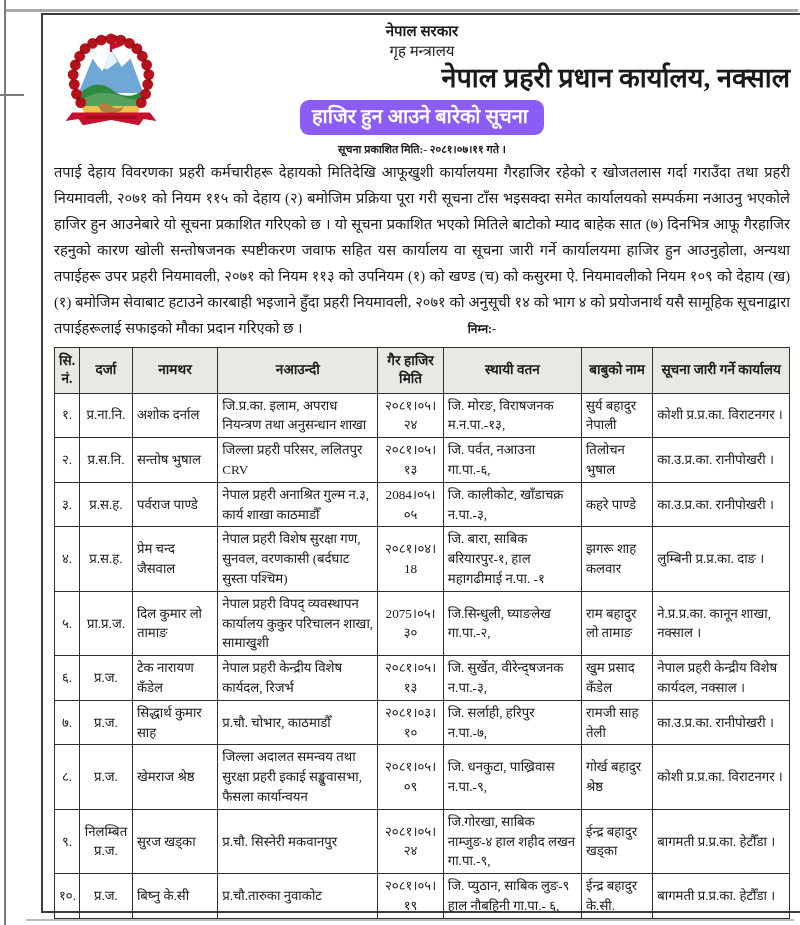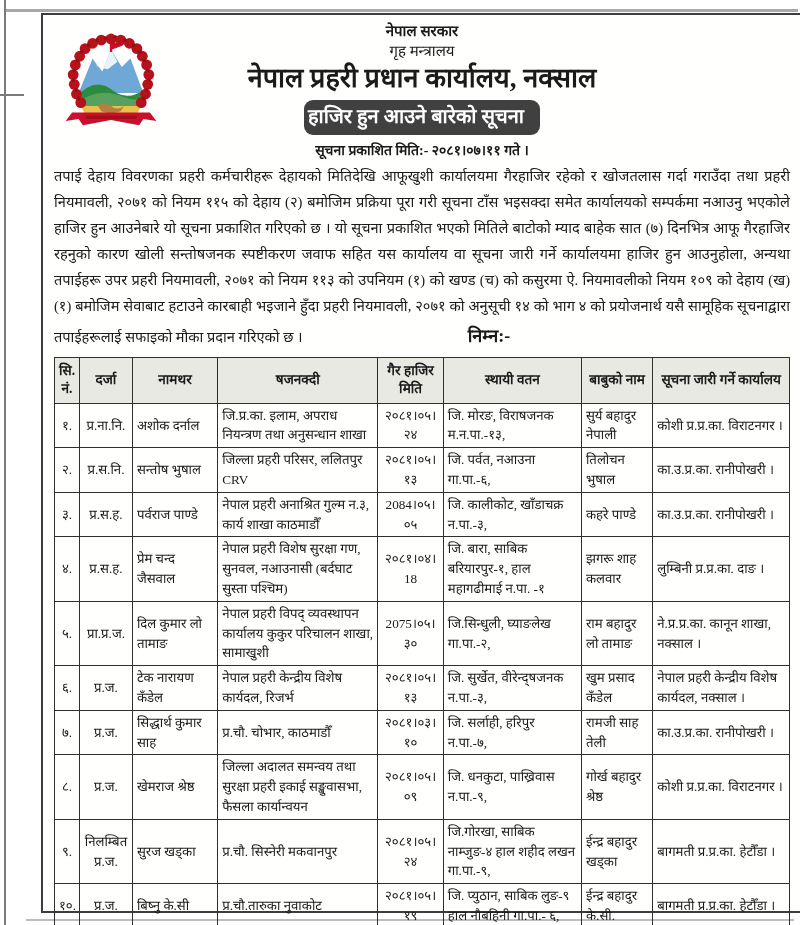--- a/index.html
+++ b/index.html
@@ -18,32 +18,32 @@
     position:absolute;left:25px;top:13px;width:762px;height:900px;
     border:2.5px solid #3d3d3d;background:#fffffe;box-sizing:border-box;
     padding:6px 11px 0 11px;
     margin-left:16px;
   }
   .emblem{position:absolute;left:14px;top:10px;width:108px;height:110px;}
 
   .masthead{text-align:center;line-height:1.35;}
   .gov-line{font-size:15px;font-weight:bold;}
   .ministry-line{font-size:15px;font-weight:normal;}
-  .office-line{font-size:27px;font-weight:bold;line-height:1.25;}
+  .office-line{font-size:27px;font-weight:bold;line-height:1.25;text-align:right;}
   .sub-office-line{font-size:15px;font-weight:bold;}
   .badge{
-    display:inline-block;background:#404040;color:#fff;font-size:20px;font-weight:bold;
-    padding:3px 16px 5px 4px;border-radius:9px;margin-top:5px;
-  }
-  .pub-date{font-size:14px;font-weight:bold;margin-top:7px;}
+    display:inline-block;background:#8b5cf6;color:#fff;font-size:20px;font-weight:bold;
+    padding:3px 16px 5px 12px;border-radius:9px;margin-top:5px;
+  }
+  .pub-date{font-size:11px;font-weight:bold;margin-top:7px;}
 
   .notice-body{
     text-align:justify;font-size:14.6px;line-height:1.78;margin-top:3px;
   }
-  .following-label{font-weight:bold;font-size:18px;padding-left:165px;white-space:nowrap;}
+  .following-label{font-weight:bold;font-size:12px;padding-left:165px;white-space:nowrap;}
 
   table.roster{
     width:100%;border-collapse:collapse;margin-top:5px;table-layout:fixed;
     font-size:13.2px;
   }
   table.roster th,table.roster td{
     border:1.6px solid #2f2f2f;padding:2px 4px;vertical-align:middle;
     overflow:hidden;
   }
   table.roster th{
@@ -150,21 +150,21 @@
       <col class="c5">
         <col class="c6">
         <col class="c7">
         <col class="c8">
     </colgroup>
     <thead>
       <tr>
         <th>सि. नं.</th>
         <th>दर्जा</th>
         <th>नामथर</th>
-        <th>षजनक्दी</th>
+        <th>नआउन्दी</th>
         <th>गैर हाजिर मिति</th>
         <th>स्थायी वतन</th>
         <th>बाबुको नाम</th>
         <th>सूचना जारी गर्ने कार्यालय</th>
       </tr>
     </thead>
     <tbody>
         <tr>
           <td>१.</td>
           <td>प्र.ना.नि.</td>
@@ -192,21 +192,21 @@
           <td>नेपाल प्रहरी अनाश्रित गुल्म न.३, कार्य शाखा काठमाडौँ</td>
           <td>2084।०५।०५</td>
           <td>जि. कालीकोट, खाँडाचक्र न.पा.-३,</td>
           <td>कहरे पाण्डे</td>
           <td>का.उ.प्र.का. रानीपोखरी ।</td>
         </tr>
         <tr>
           <td>४.</td>
           <td>प्र.स.ह.</td>
           <td>प्रेम चन्द जैसवाल</td>
-          <td>नेपाल प्रहरी विशेष सुरक्षा गण, सुनवल, नआउनासी (बर्दघाट सुस्ता पश्चिम)</td>
+          <td>नेपाल प्रहरी विशेष सुरक्षा गण, सुनवल, वरणकासी (बर्दघाट सुस्ता पश्चिम)</td>
           <td>२०८१।०४।18</td>
           <td>जि. बारा, साबिक बरियारपुर-१, हाल महागढीमाई न.पा. -१</td>
           <td>झगरू शाह कलवार</td>
           <td>लुम्बिनी प्र.प्र.का. दाङ ।</td>
         </tr>
         <tr>
           <td>५.</td>
           <td>प्रा.प्र.ज.</td>
           <td>दिल कुमार लो तामाङ</td>
           <td>नेपाल प्रहरी विपद् व्यवस्थापन कार्यालय कुकुर परिचालन शाखा, सामाखुशी</td>

